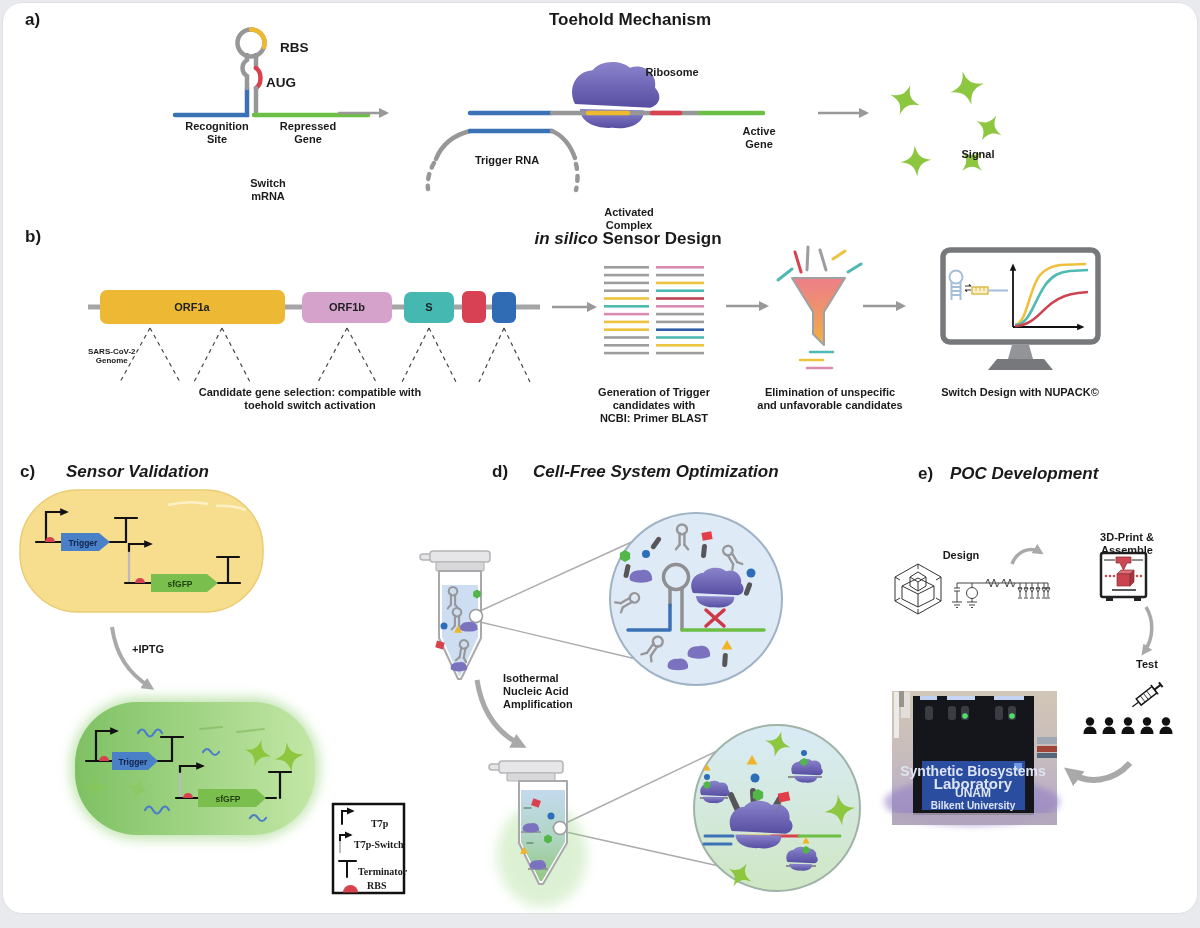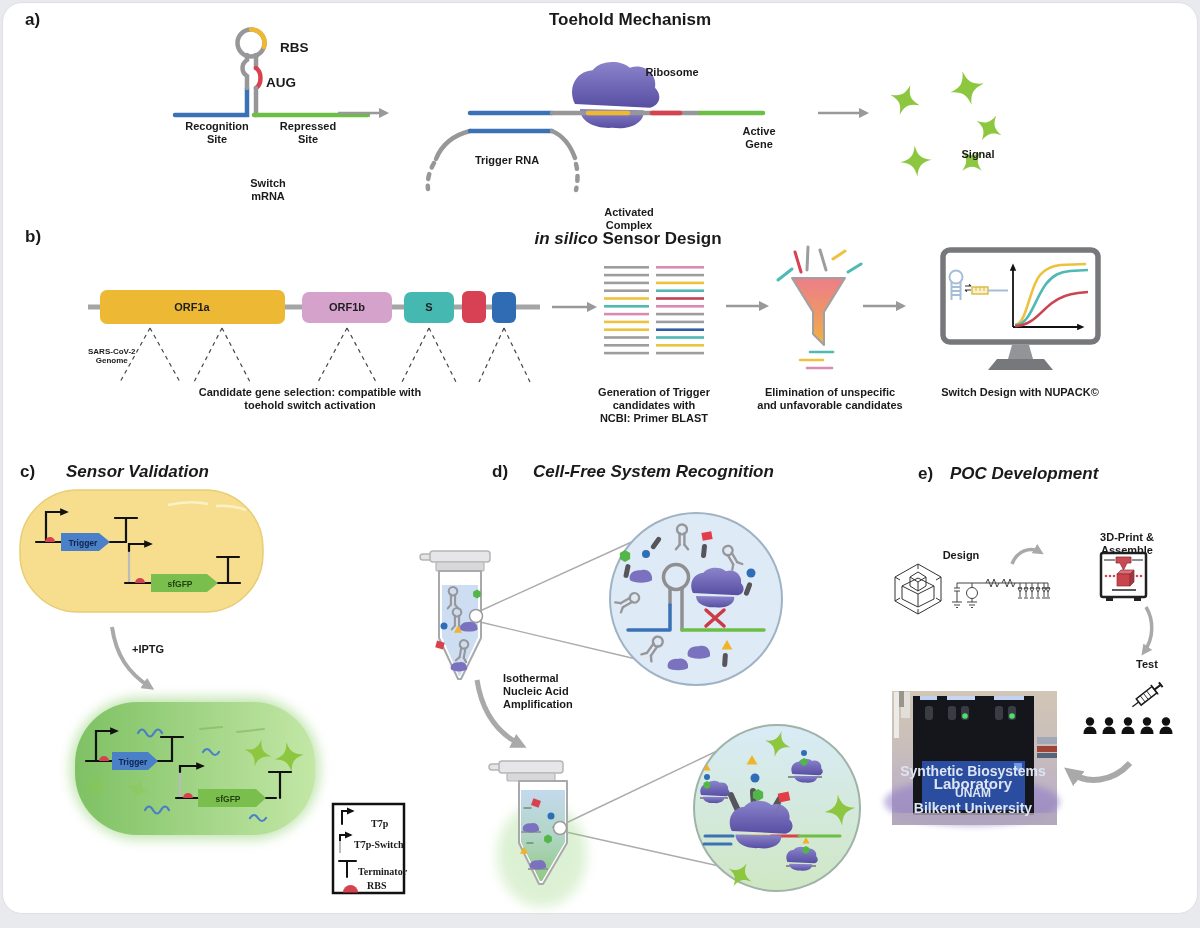--- a/index.html
+++ b/index.html
@@ -497,21 +497,21 @@
   </g>
 </svg>
 
 <div class="lbl lbl-l t17" style="left:25px;top:10px;">a)</div>
 <div class="lbl t17" style="left:630px;top:10px;">Toehold Mechanism</div>
 <div class="lbl lbl-l t14" style="left:280px;top:40px;">RBS</div>
 <div class="lbl lbl-l t14" style="left:266px;top:75px;">AUG</div>
 <div class="lbl t13" style="left:217px;top:120px;">Recognition
 Site</div>
 <div class="lbl t13" style="left:308px;top:120px;">Repressed
-Site</div>
+Gene</div>
 <div class="lbl t13" style="left:268px;top:177px;">Switch
 mRNA</div>
 <div class="lbl t13" style="left:672px;top:66px;">Ribosome</div>
 <div class="lbl t13" style="left:507px;top:154px;">Trigger RNA</div>
 <div class="lbl t13" style="left:629px;top:177px;margin-top:29px;">Activated
 Complex</div>
 <div class="lbl t13" style="left:759px;top:125px;">Active
 Gene</div>
 <div class="lbl t13" style="left:978px;top:148px;">Signal</div>
 
@@ -530,26 +530,26 @@
 
 <div class="lbl lbl-l t17" style="left:20px;top:462px;">c)</div>
 <div class="lbl lbl-l t17 it" style="left:66px;top:462px;">Sensor Validation</div>
 <div class="lbl lbl-l t11" style="left:132px;top:643px;">+IPTG</div>
 <div class="lbl lbl-l t9" style="left:371px;top:818px;">T7p</div>
 <div class="lbl lbl-l t9" style="left:354px;top:839px;">T7p-Switch</div>
 <div class="lbl lbl-l t9" style="left:358px;top:866px;">Terminator</div>
 <div class="lbl lbl-l t9" style="left:367px;top:880px;">RBS</div>
 
 <div class="lbl lbl-l t17" style="left:492px;top:462px;">d)</div>
-<div class="lbl lbl-l t17 it" style="left:533px;top:462px;">Cell-Free System Recognition</div>
+<div class="lbl lbl-l t17 it" style="left:533px;top:462px;">Cell-Free System Optimization</div>
 <div class="lbl lbl-l t11" style="left:503px;top:672px;">Isothermal
 Nucleic Acid
 Amplification</div>
 
 <div class="lbl lbl-l t17" style="left:918px;top:464px;">e)</div>
 <div class="lbl lbl-l t17 it" style="left:950px;top:464px;">POC Development</div>
 <div class="lbl t11" style="left:961px;top:549px;">Design</div>
 <div class="lbl t11" style="left:1127px;top:531px;">3D-Print &amp; Assemble</div>
 <div class="lbl t11" style="left:1147px;top:658px;">Test</div>
 <div class="dev" style="left:973px;top:764px;font-size:14px;">Synthetic Biosystems</div>
 <div class="dev" style="left:973px;top:776px;font-size:15px;">Laboratory</div>
 <div class="dev" style="left:973px;top:787px;font-size:12px;">UNAM</div>
-<div class="dev" style="left:973px;top:801px;font-size:14px;">Bilkent University</div>
+<div class="dev" style="left:973px;top:801px;font-size:10px;">Bilkent University</div>
 
 </body></html>

